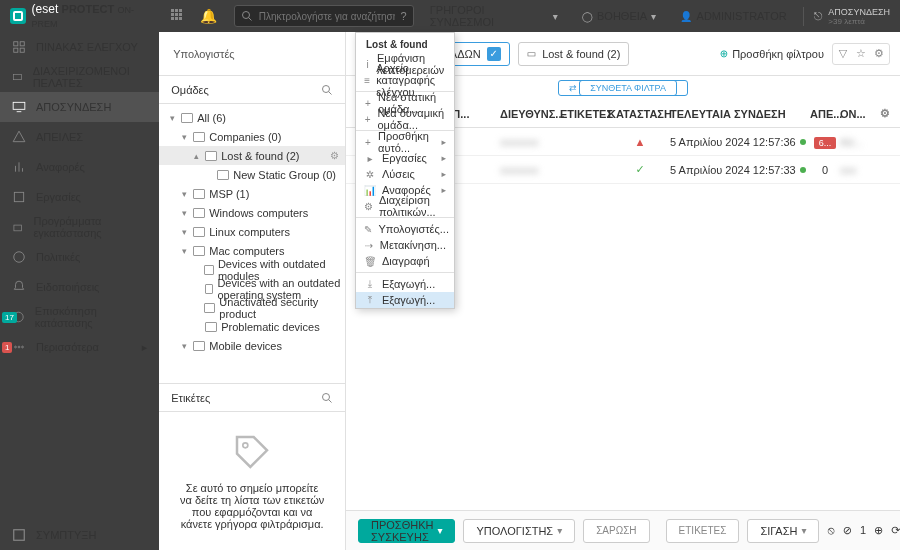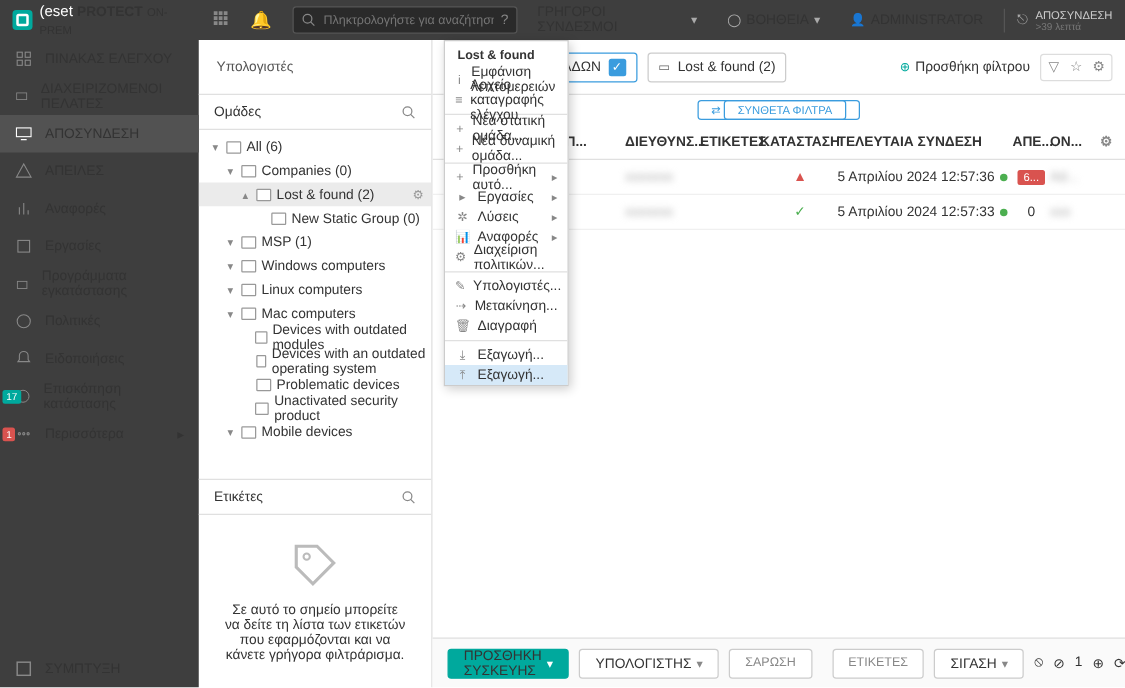--- a/index.html
+++ b/index.html
@@ -280,26 +280,26 @@
           <span>Devices with outdated modules</span>
         </div>
         <div class="tree-item" style="padding-left: 36px;">
           <span class="chev"></span>
           <span class="folder"></span>
           <span>Devices with an outdated operating system</span>
         </div>
         <div class="tree-item" style="padding-left: 32px;">
           <span class="chev"></span>
           <span class="folder"></span>
-          <span>Problematic devices</span>
+          <span>Unactivated security product</span>
         </div>
         <div class="tree-item" style="padding-left: 32px;">
           <span class="chev"></span>
           <span class="folder"></span>
-          <span>Unactivated security product</span>
+          <span>Problematic devices</span>
         </div>
         <div class="tree-item" style="padding-left: 20px;">
           <span class="chev">▾</span>
           <span class="folder"></span>
           <span>Mobile devices</span>
         </div>
       </div>
     <div class="tags-section">
       <div class="panel-header">
         <span>Ετικέτες</span>

